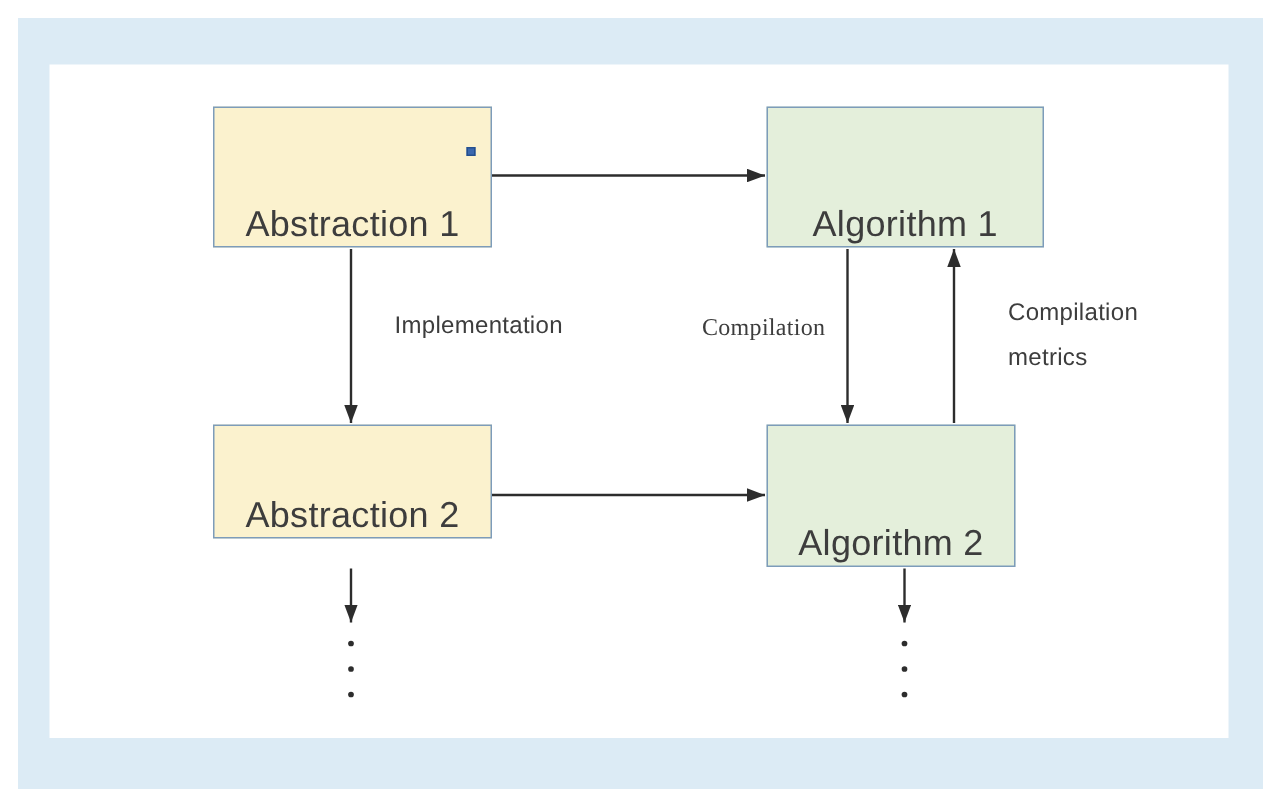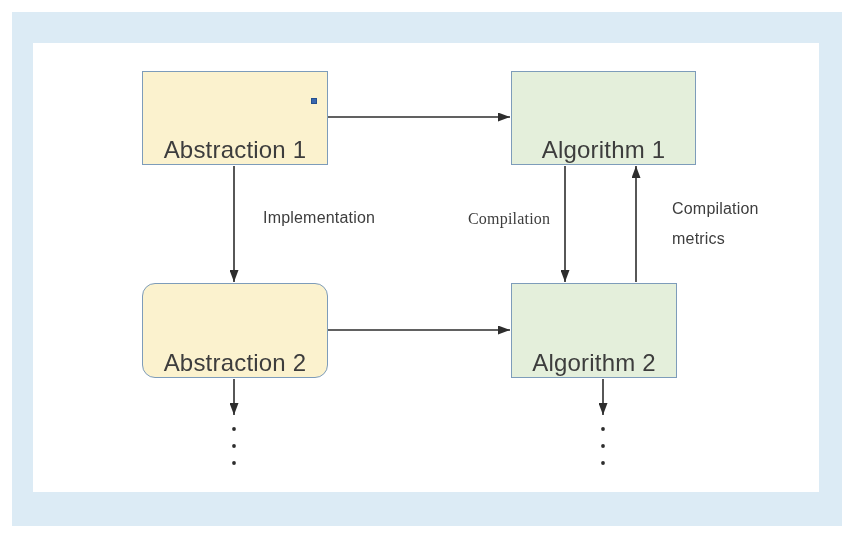--- a/index.html
+++ b/index.html
@@ -47,21 +47,21 @@
     border:1.5px solid var(--node-border);
     display:flex;align-items:flex-end;justify-content:center;
     font-size:24px;
     color:var(--text);
     letter-spacing:0.2px;
   }
   .node.abstraction{background:var(--abstraction-fill);}
   .node.algorithm{background:var(--algorithm-fill);}
   #node-abstraction-1{left:142px;top:71px;width:186px;height:94px;}
   #node-algorithm-1{left:511px;top:71px;width:185px;height:94px;}
-  #node-abstraction-2{left:142px;top:283px;width:186px;height:95px;border-radius:13px;}
+  #node-abstraction-2{left:142px;top:283px;width:186px;height:76px;}
   #node-algorithm-2{left:511px;top:283px;width:166px;height:95px;}
   .edge-label{
     position:absolute;
     font-size:16px;
     color:var(--text);
     white-space:pre-line;
     line-height:30px;
     letter-spacing:0.2px;
     margin-left:21px;
   }

